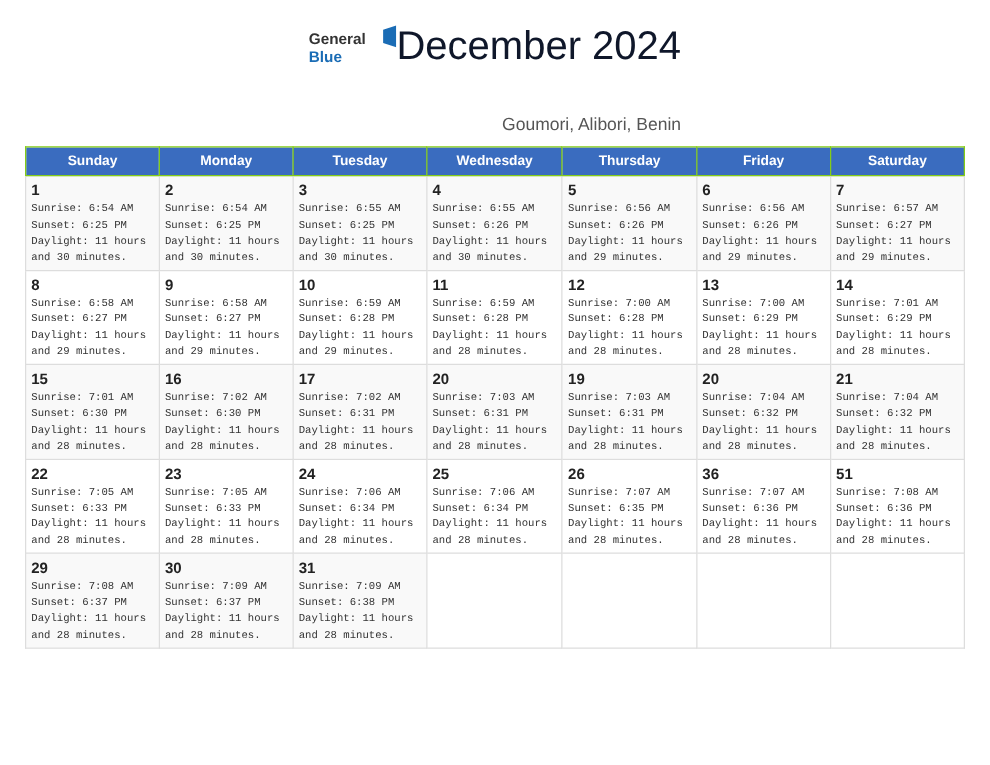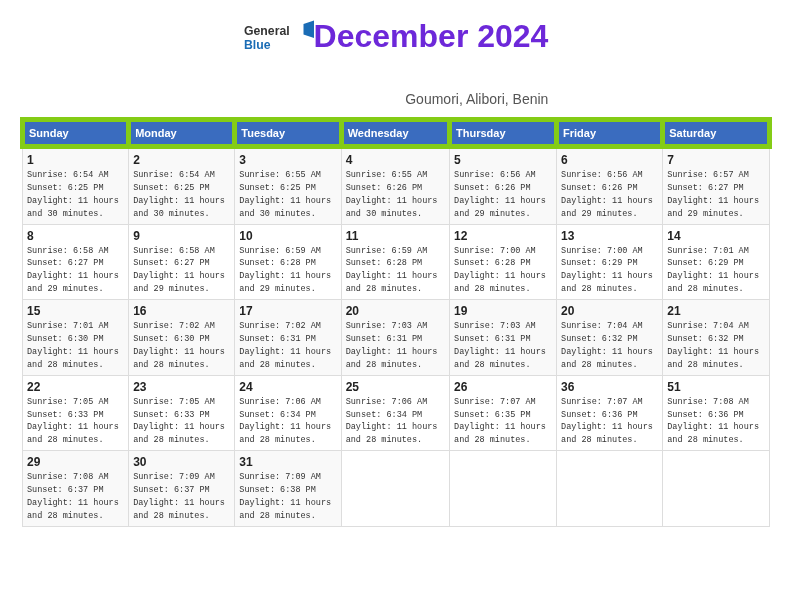--- a/index.html
+++ b/index.html
@@ -25,41 +25,41 @@
     .logo {
       display: flex;
       align-items: center;
       gap: 4px;
     }
     .title-block {
       text-align: right;
     }
     .title-month {
       font-size: 32px;
-      font-weight: bold;
-      color: #6d28d9;
+      font-weight: normal;
+      color: #0f172a;
     }
     .title-location {
       font-size: 14px;
       color: #555;
       margin-top: 36px;
     }
     .calendar {
       width: 100%;
       border-collapse: collapse;
       font-size: 9px;
     }
     .calendar thead th {
       background: #3a6cbf;
       color: #fff;
       padding: 5px 4px;
-      text-align: left;
+      text-align: center;
       font-size: 11px;
       font-weight: bold;
-      border: 5px solid #84cc16;
+      border: 1px solid #84cc16;
     }
     .calendar tbody tr {
       border-bottom: 1px solid #ccc;
     }
     .calendar tbody td {
       vertical-align: top;
       padding: 4px 4px 3px 4px;
       border: 1px solid #ddd;
       width: 113px;
       min-height: 70px;

